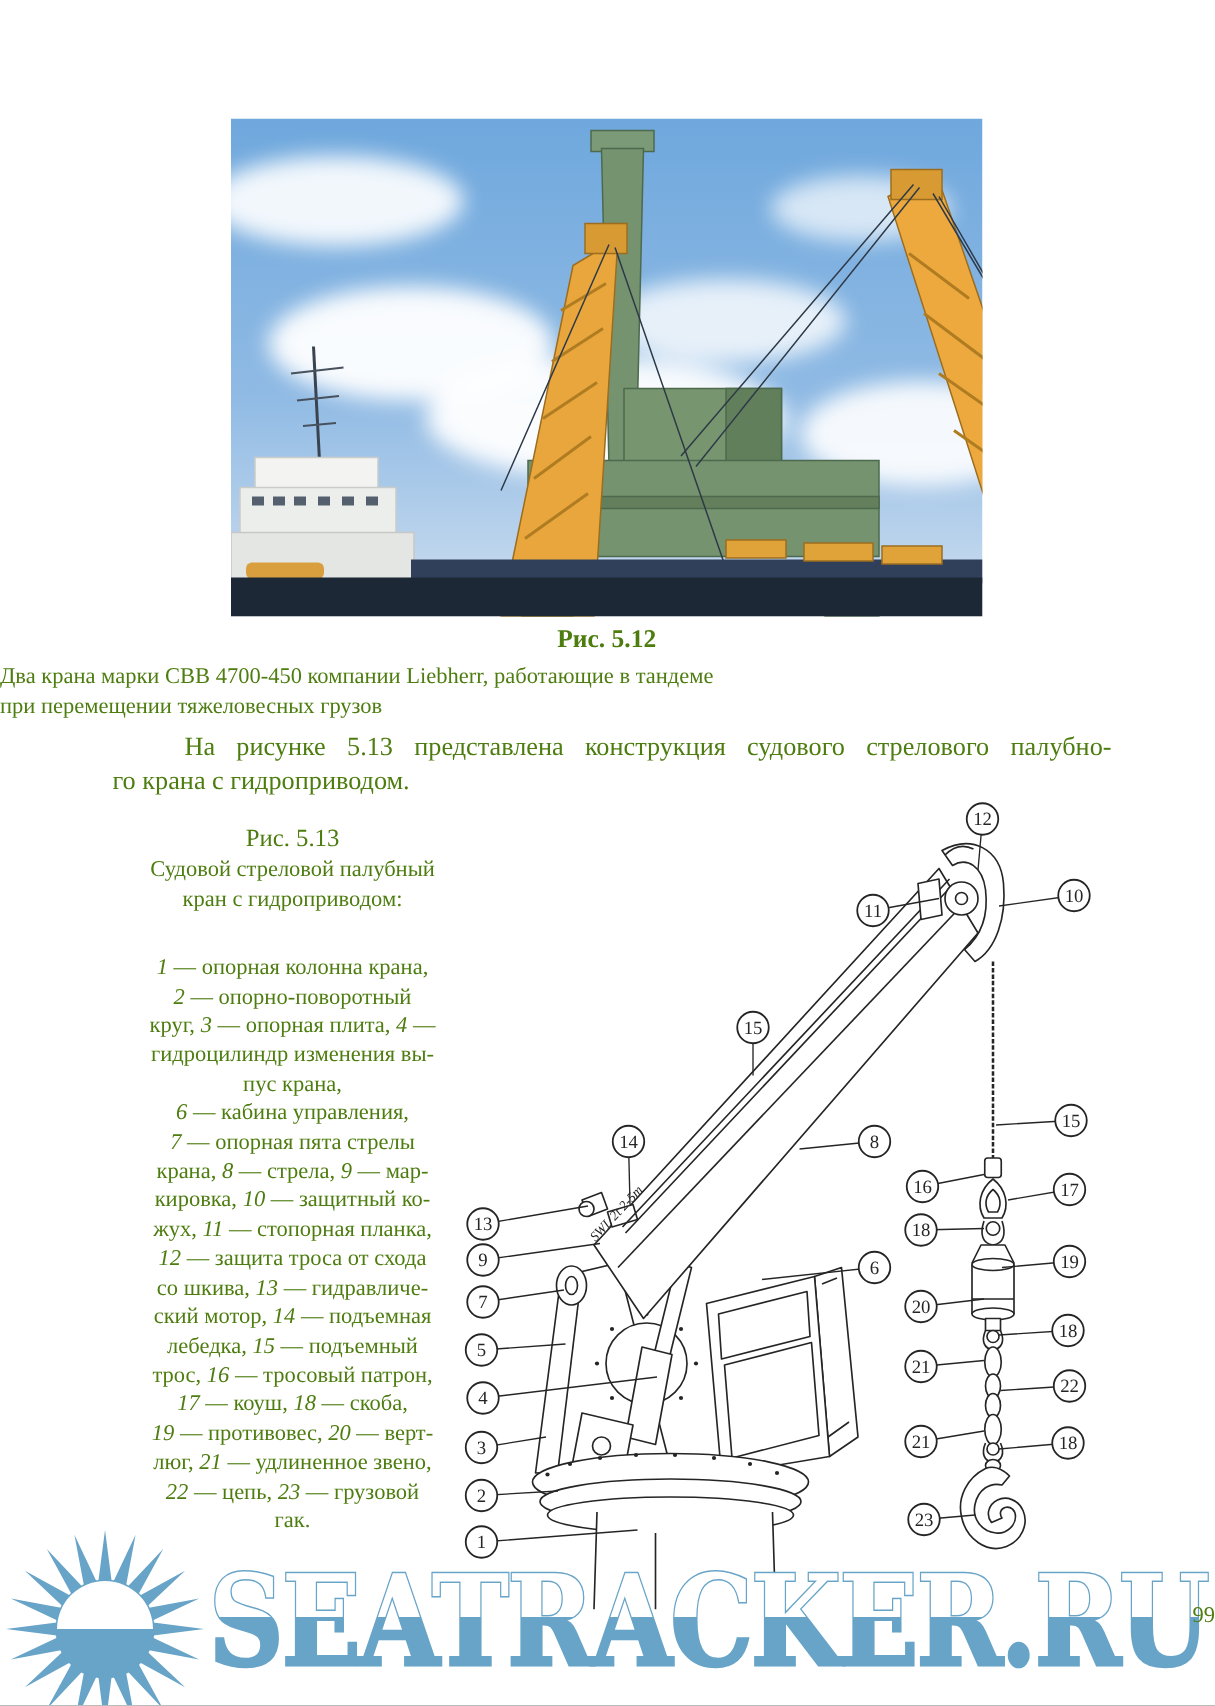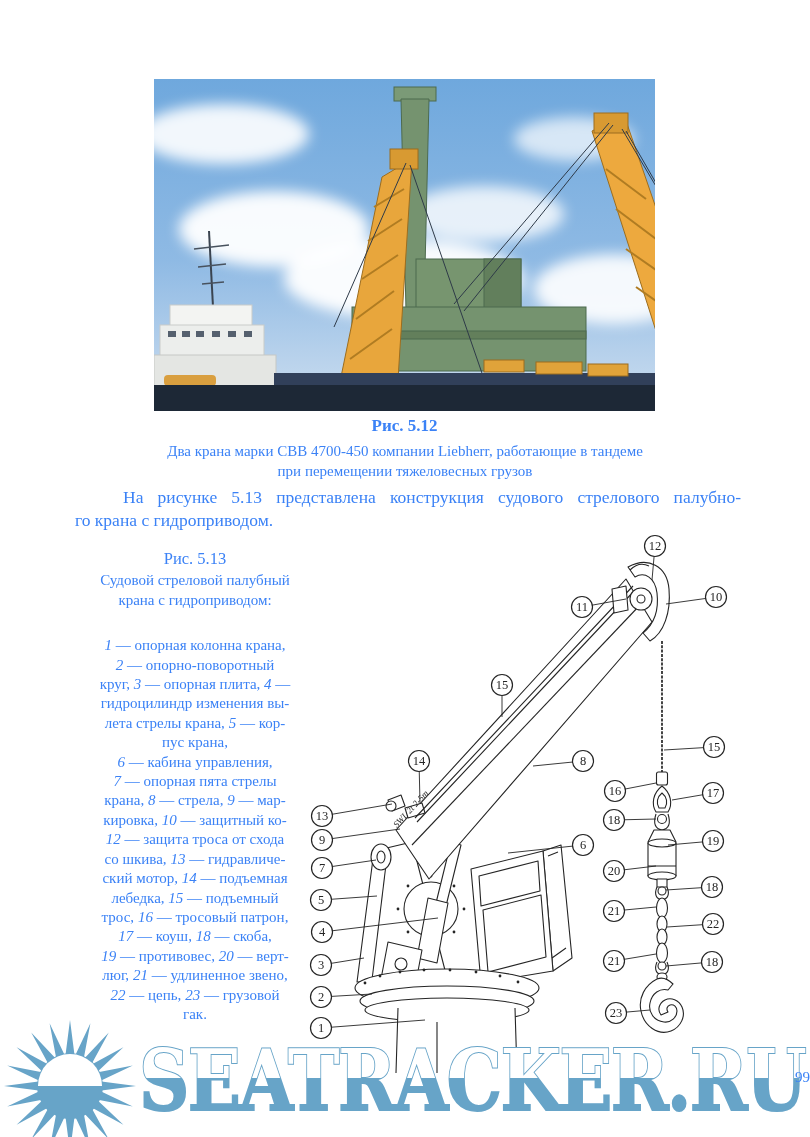--- a/index.html
+++ b/index.html
@@ -1,23 +1,23 @@
 <!DOCTYPE html>
 <html><head>
 <meta charset="utf-8">
 <style>
   html,body{margin:0;padding:0;background:#888;}
   .page{position:relative;width:810px;height:1137px;background:#ffffff;overflow:hidden;
-        font-family:"Liberation Serif",serif;color:#3b82f6;}
+        font-family:"Liberation Serif",serif;color:#4d7c0f;}
   .abs{position:absolute;}
   
   .photo{left:154px;top:79px;width:501px;height:332px;}
   
   .fig12-title{left:154px;top:416px;width:501px;text-align:center;font-weight:bold;font-size:17px;}
-  .fig12-cap{left:0;top:441px;width:810px;text-align:center;font-size:15px;line-height:20px;}
+  .fig12-cap{left:0;top:441px;width:810px;text-align:left;font-size:15px;line-height:20px;}
   .para{left:75px;top:486px;width:666px;font-size:17.5px;line-height:23px;font-family:Liberation Serif, serif;}
   .para .l1{text-align:justify;text-align-last:justify;text-indent:48px;}
   
   .legend{left:76px;top:549px;width:238px;text-align:center;font-size:15px;line-height:19.4px;}
   .legend .title{font-weight:normal;font-size:16.5px;margin-bottom:3px;}
   .legend .subtitle{}
   .legend .items{margin-top:26px;}
   .legend-line i{font-style:italic;}
   
   .diagram{left:300px;top:528px;width:450px;height:545px;}
@@ -123,32 +123,32 @@
   </div>
 
   <div class="abs para">
     <div class="l1">На рисунке 5.13 представлена конструкция судового стрелового палубно-</div>
     <div class="l2">го крана с гидроприводом.</div>
   </div>
 
   <div class="abs legend">
     <div class="title">Рис. 5.13</div>
     <div class="subtitle">Судовой стреловой палубный</div>
-    <div class="subtitle">крана с гидроприводом:</div>
+    <div class="subtitle">кран с гидроприводом:</div>
     <div class="items">
         <div class="legend-line"><i>1</i> — опорная колонна крана,</div>
         <div class="legend-line"><i>2</i> — опорно-поворотный</div>
         <div class="legend-line">круг, <i>3</i> — опорная плита, <i>4</i> —</div>
         <div class="legend-line">гидроцилиндр изменения вы-</div>
-        <div class="legend-line">лета стрелы крана, <i>5</i> — кор-</div>
         <div class="legend-line">пус крана,</div>
         <div class="legend-line"><i>6</i> — кабина управления,</div>
         <div class="legend-line"><i>7</i> — опорная пята стрелы</div>
         <div class="legend-line">крана, <i>8</i> — стрела, <i>9</i> — мар-</div>
         <div class="legend-line">кировка, <i>10</i> — защитный ко-</div>
+        <div class="legend-line">жух, <i>11</i> — стопорная планка,</div>
         <div class="legend-line"><i>12</i> — защита троса от схода</div>
         <div class="legend-line">со шкива, <i>13</i> — гидравличе-</div>
         <div class="legend-line">ский мотор, <i>14</i> — подъемная</div>
         <div class="legend-line">лебедка, <i>15</i> — подъемный</div>
         <div class="legend-line">трос, <i>16</i> — тросовый патрон,</div>
         <div class="legend-line"><i>17</i> — коуш, <i>18</i> — скоба,</div>
         <div class="legend-line"><i>19</i> — противовес, <i>20</i> — верт-</div>
         <div class="legend-line">люг, <i>21</i> — удлиненное звено,</div>
         <div class="legend-line"><i>22</i> — цепь, <i>23</i> — грузовой</div>
         <div class="legend-line">гак.</div>

